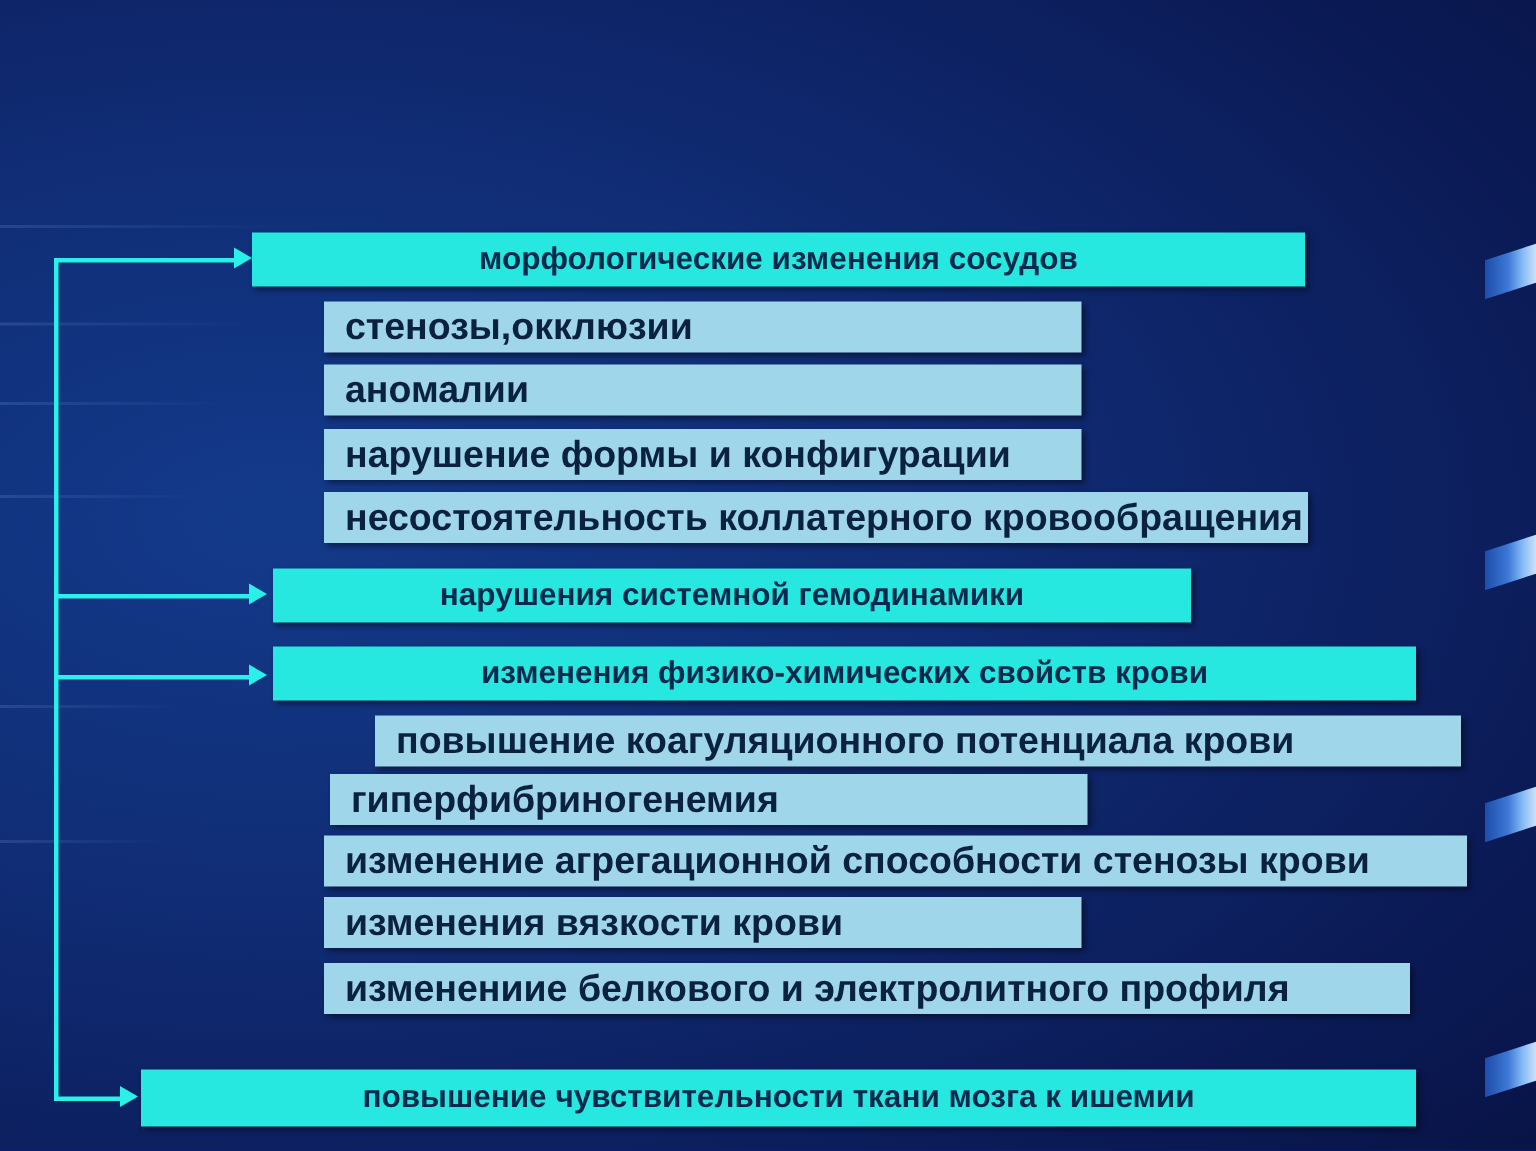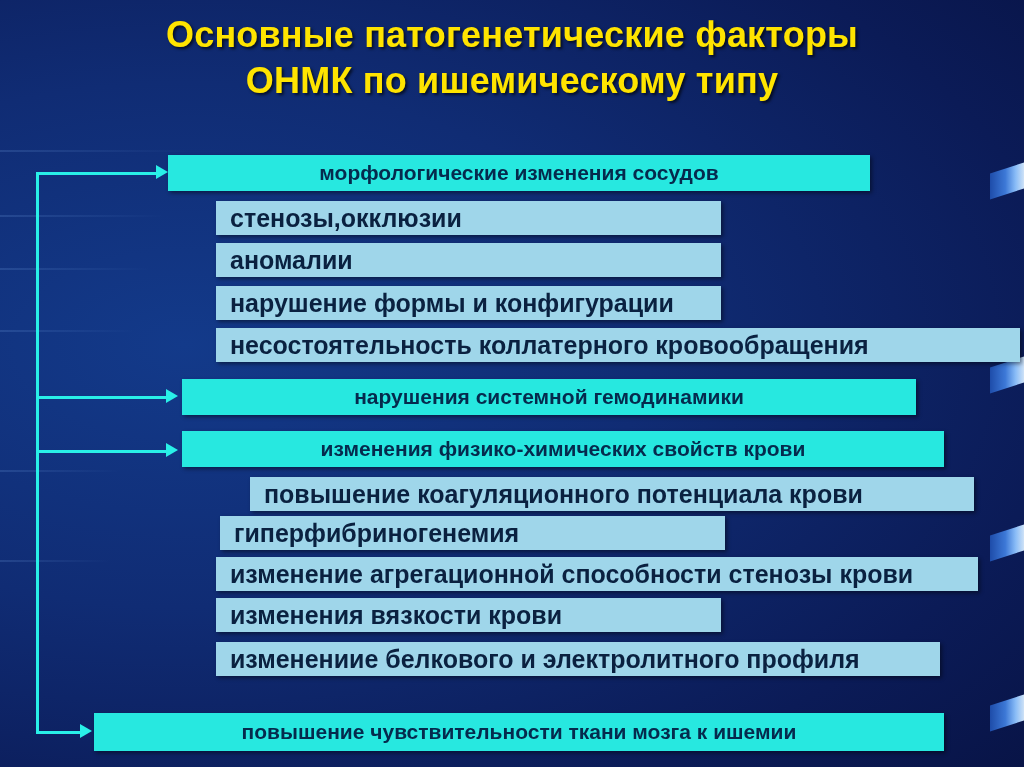--- a/index.html
+++ b/index.html
@@ -121,46 +121,42 @@
   <div class="streak" style="top:268px; width:150px;"></div>
   <div class="streak" style="top:330px; width:135px;"></div>
   <div class="streak" style="top:470px; width:120px;"></div>
   <div class="streak" style="top:560px; width:110px;"></div>
 
   <div class="ribbon r1"></div>
   <div class="ribbon r2"></div>
   <div class="ribbon r3"></div>
   <div class="ribbon r4"></div>
 
-  <div class="title-area">
-    <div class="title-line">Основные патогенетические факторы</div>
-    <div class="title-line">ОНМК по ишемическому типу</div>
-  </div>
 
   <div class="conn v" style="left:36px; top:172px; height:560px;"></div>
   <div class="conn h" style="left:36px; top:172px; width:122px;"></div>
   <div class="arrow" style="left:156px; top:165px;"></div>
 
   <div class="conn h" style="left:36px; top:396px; width:132px;"></div>
   <div class="arrow" style="left:166px; top:389px;"></div>
 
   <div class="conn h" style="left:36px; top:450px; width:132px;"></div>
   <div class="arrow" style="left:166px; top:443px;"></div>
 
   <div class="conn h" style="left:36px; top:731px; width:46px;"></div>
   <div class="arrow" style="left:80px; top:724px;"></div>
 
   <div class="bar head" style="left:168px; top:155px; width:702px;">морфологические изменения сосудов</div>
 
   <div class="bar sub" style="left:216px; top:201px; width:505px;">стенозы,окклюзии</div>
   <div class="bar sub" style="left:216px; top:243px; width:505px;">аномалии</div>
   <div class="bar sub" style="left:216px; top:286px; width:505px;">нарушение формы и конфигурации</div>
-  <div class="bar sub" style="left:216px; top:328px; width:804px;">несостоятельность коллатерного кровообращения</div>
+  <div class="bar sub" style="left:216px; top:328px; width:656px;">несостоятельность коллатерного кровообращения</div>
 
-  <div class="bar head" style="left:182px; top:379px; width:734px;">нарушения системной гемодинамики</div>
+  <div class="bar head" style="left:182px; top:379px; width:612px;">нарушения системной гемодинамики</div>
 
   <div class="bar head" style="left:182px; top:431px; width:762px;">изменения физико-химических свойств крови</div>
 
   <div class="bar sub" style="left:216px; top:477px; width:724px;margin-left:34px;">повышение коагуляционного потенциала крови</div>
   <div class="bar sub" style="left:220px; top:516px; width:505px;">гиперфибриногенемия</div>
   <div class="bar sub" style="left:216px; top:557px; width:762px;">изменение агрегационной способности стенозы крови</div>
   <div class="bar sub" style="left:216px; top:598px; width:505px;">изменения вязкости крови</div>
   <div class="bar sub" style="left:216px; top:642px; width:724px;">изменениие белкового и электролитного профиля</div>
 
   <div class="bar bottom" style="left:94px; top:713px; width:850px;">повышение чувствительности ткани мозга к ишемии</div>

